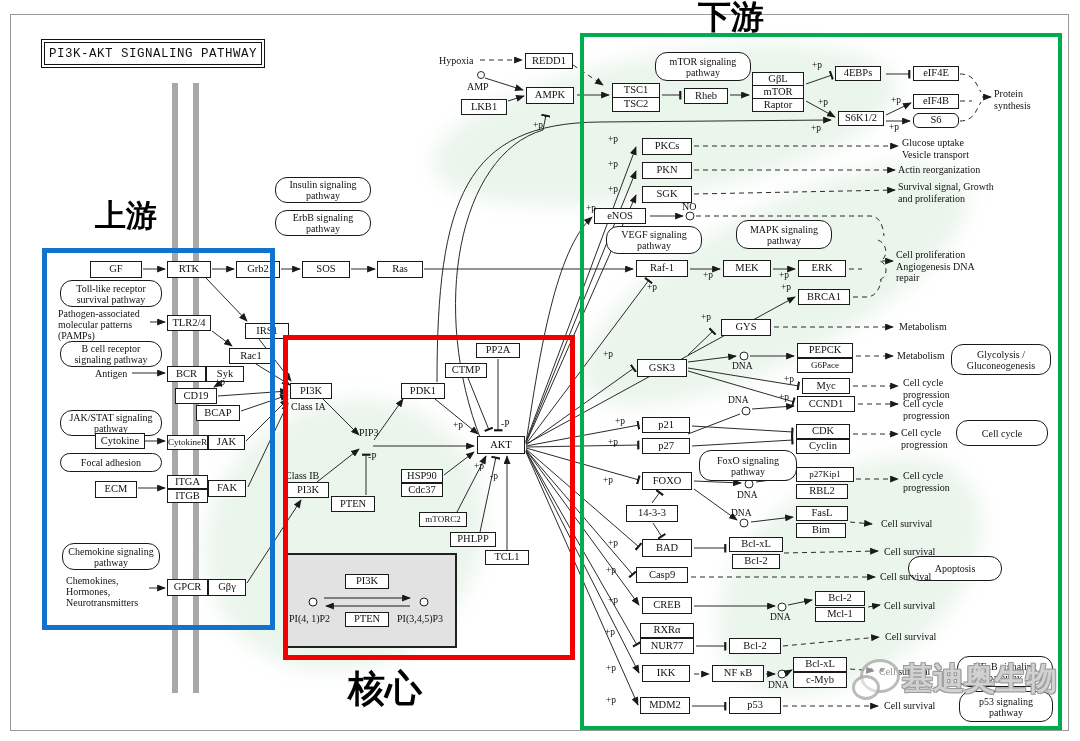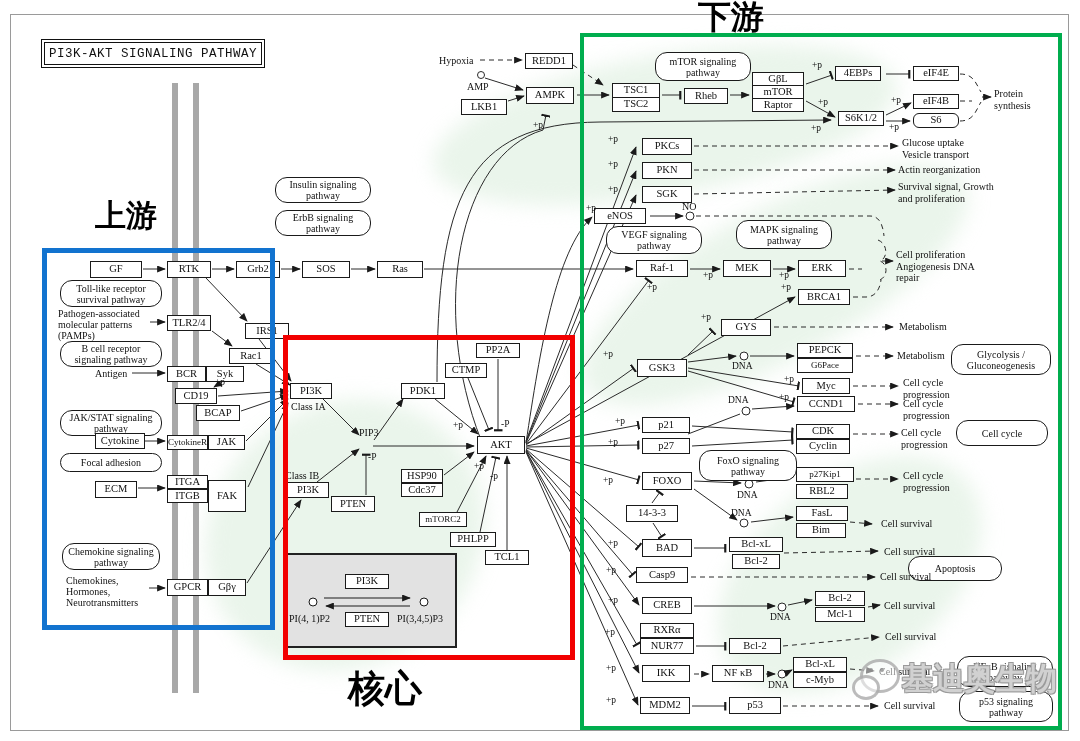--- a/index.html
+++ b/index.html
@@ -236,21 +236,21 @@
 <div class="n" style="left:167px;top:366px;width:39px;height:16px;">BCR</div>
 <div class="n" style="left:206px;top:366px;width:38px;height:16px;">Syk</div>
 <div class="n" style="left:175px;top:388px;width:42px;height:16px;">CD19</div>
 <div class="n" style="left:196px;top:405px;width:44px;height:16px;">BCAP</div>
 <div class="n" style="left:95px;top:433px;width:50px;height:16px;">Cytokine</div>
 <div class="n s" style="left:167px;top:435px;width:41px;height:15px;">CytokineR</div>
 <div class="n" style="left:208px;top:435px;width:37px;height:15px;">JAK</div>
 <div class="n" style="left:95px;top:481px;width:42px;height:17px;">ECM</div>
 <div class="n" style="left:167px;top:475px;width:41px;height:14px;">ITGA</div>
 <div class="n" style="left:167px;top:489px;width:41px;height:14px;">ITGB</div>
-<div class="n" style="left:208px;top:480px;width:38px;height:32px;">FAK</div>
+<div class="n" style="left:208px;top:480px;width:38px;height:17px;">FAK</div>
 <div class="t" style="left:66px;top:575px;width:84px;">Chemokines, Hormones, Neurotransmitters</div>
 <div class="n" style="left:167px;top:579px;width:41px;height:17px;">GPCR</div>
 <div class="n" style="left:208px;top:579px;width:38px;height:17px;">Gβγ</div>
 
 <div class="n" style="left:290px;top:383px;width:42px;height:16px;">PI3K</div>
 <div class="t" style="left:291px;top:401px;">Class IA</div>
 <div class="n" style="left:401px;top:383px;width:44px;height:16px;">PDK1</div>
 <div class="n" style="left:476px;top:343px;width:44px;height:15px;">PP2A</div>
 <div class="n" style="left:445px;top:363px;width:42px;height:15px;">CTMP</div>
 <div class="t" style="left:359px;top:427px;">PIP3</div>

